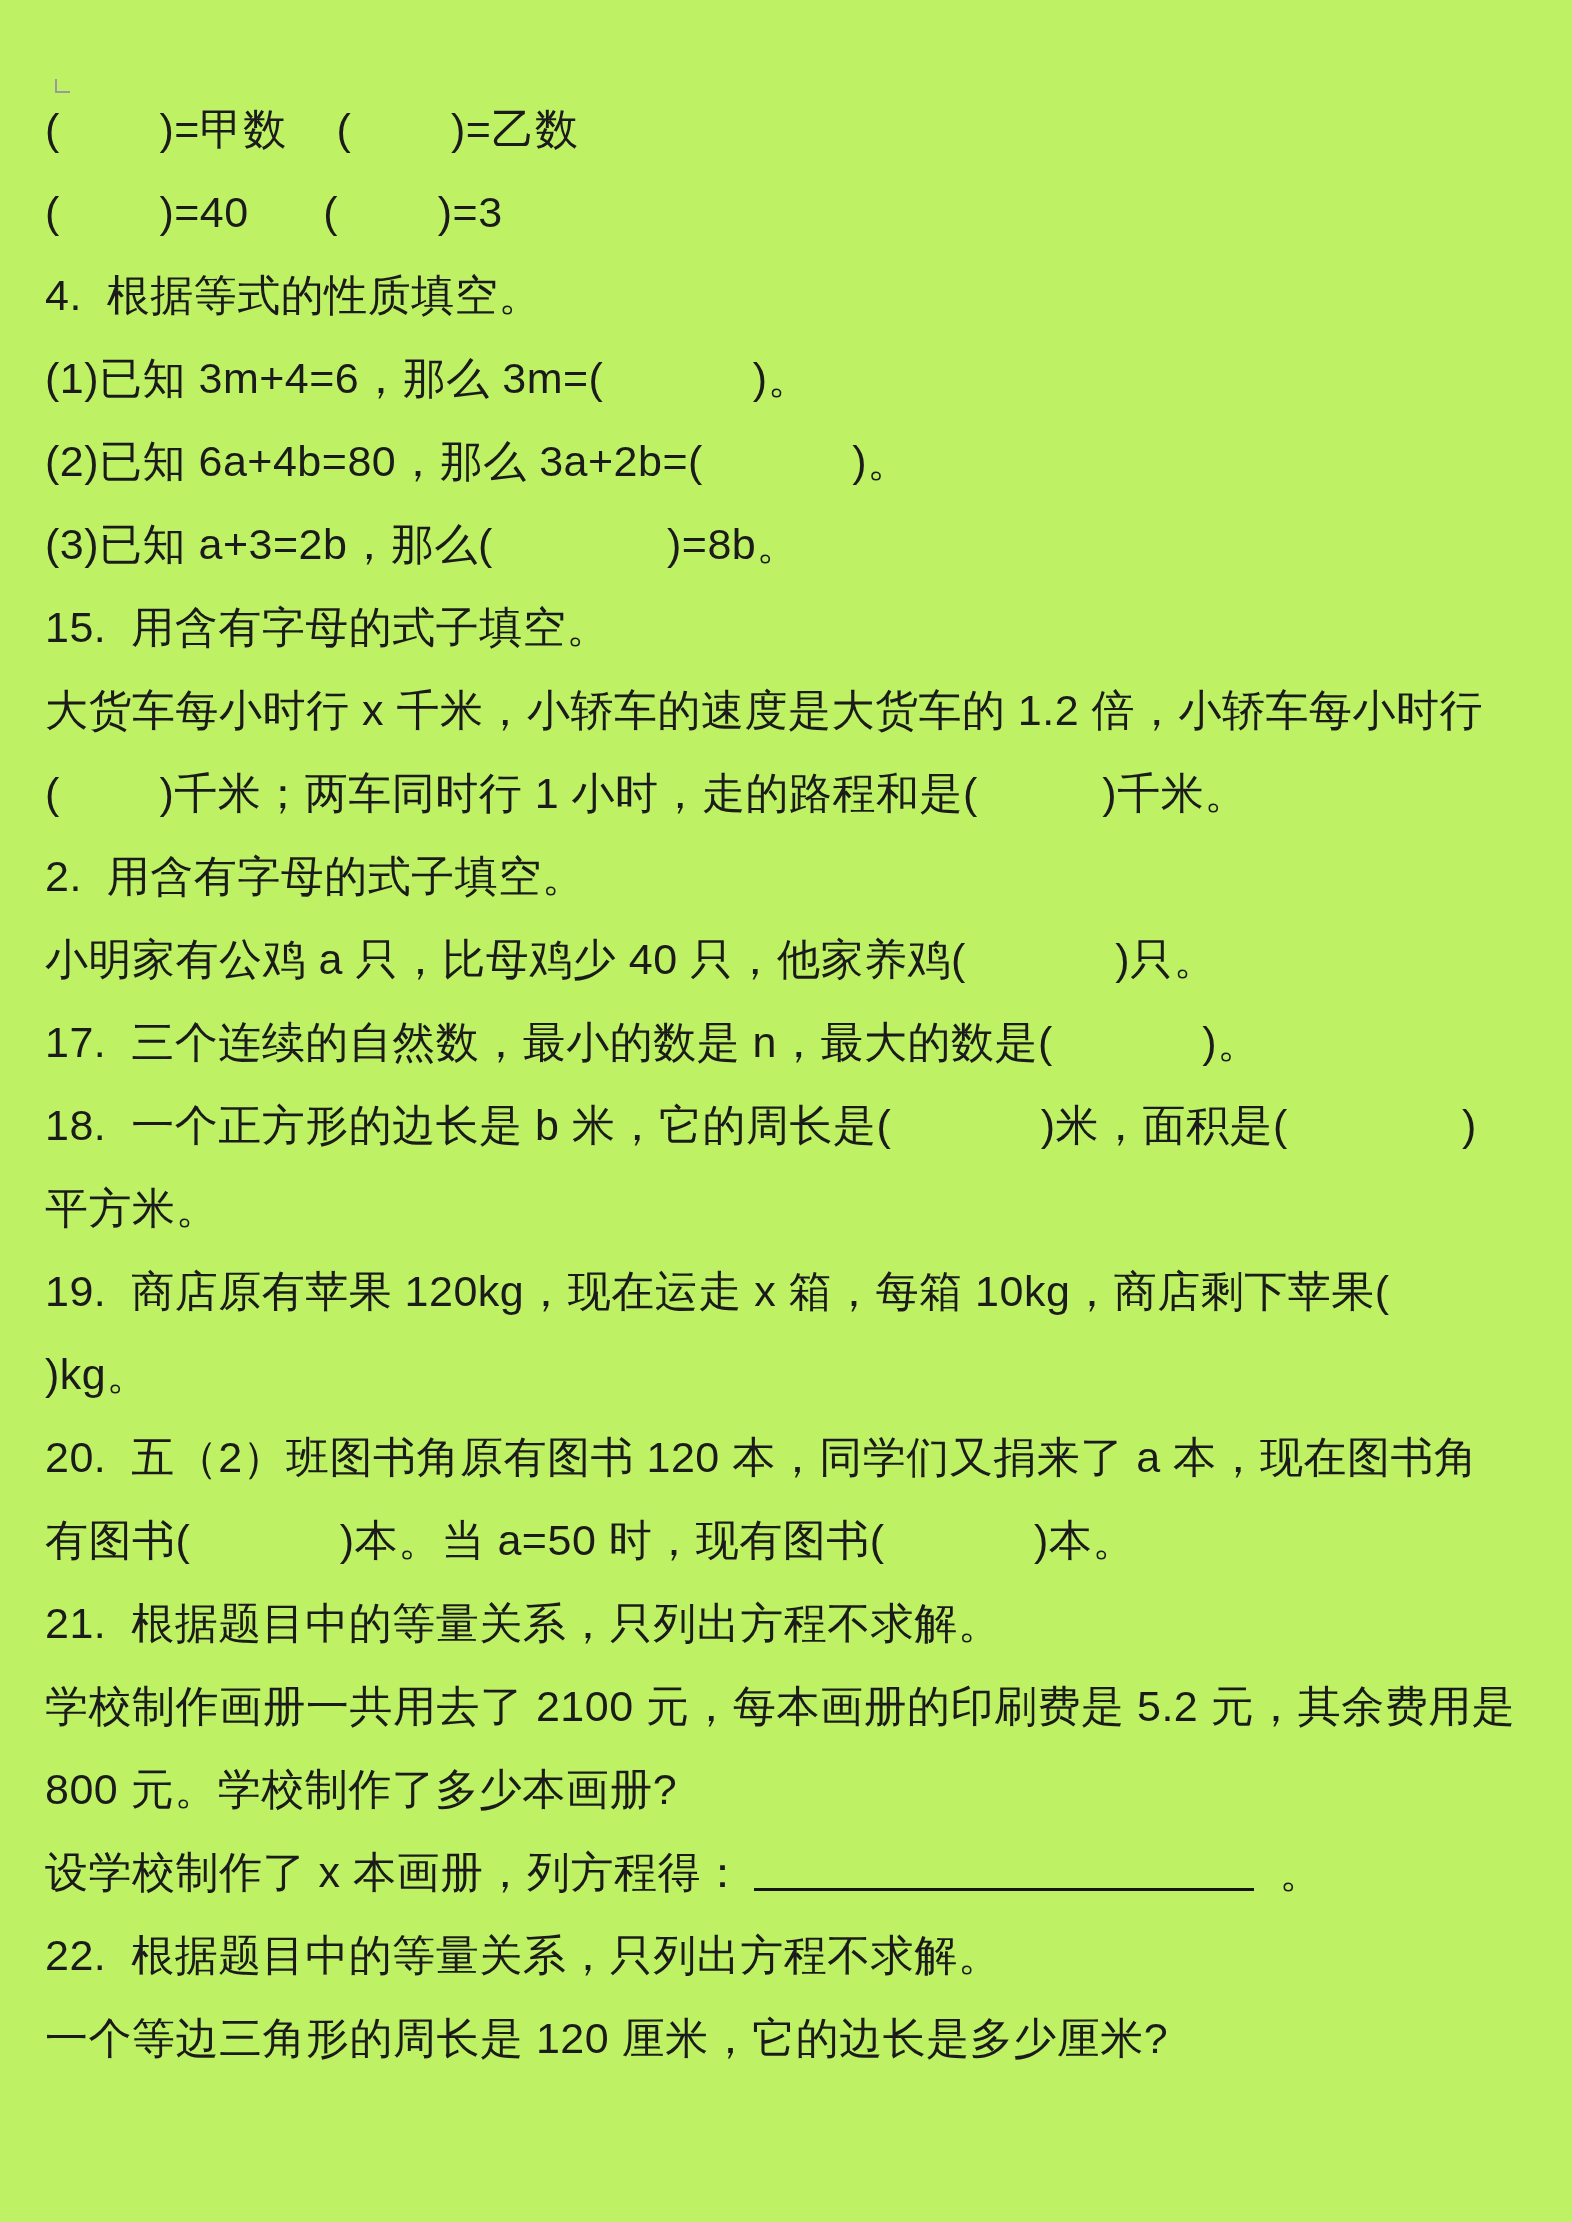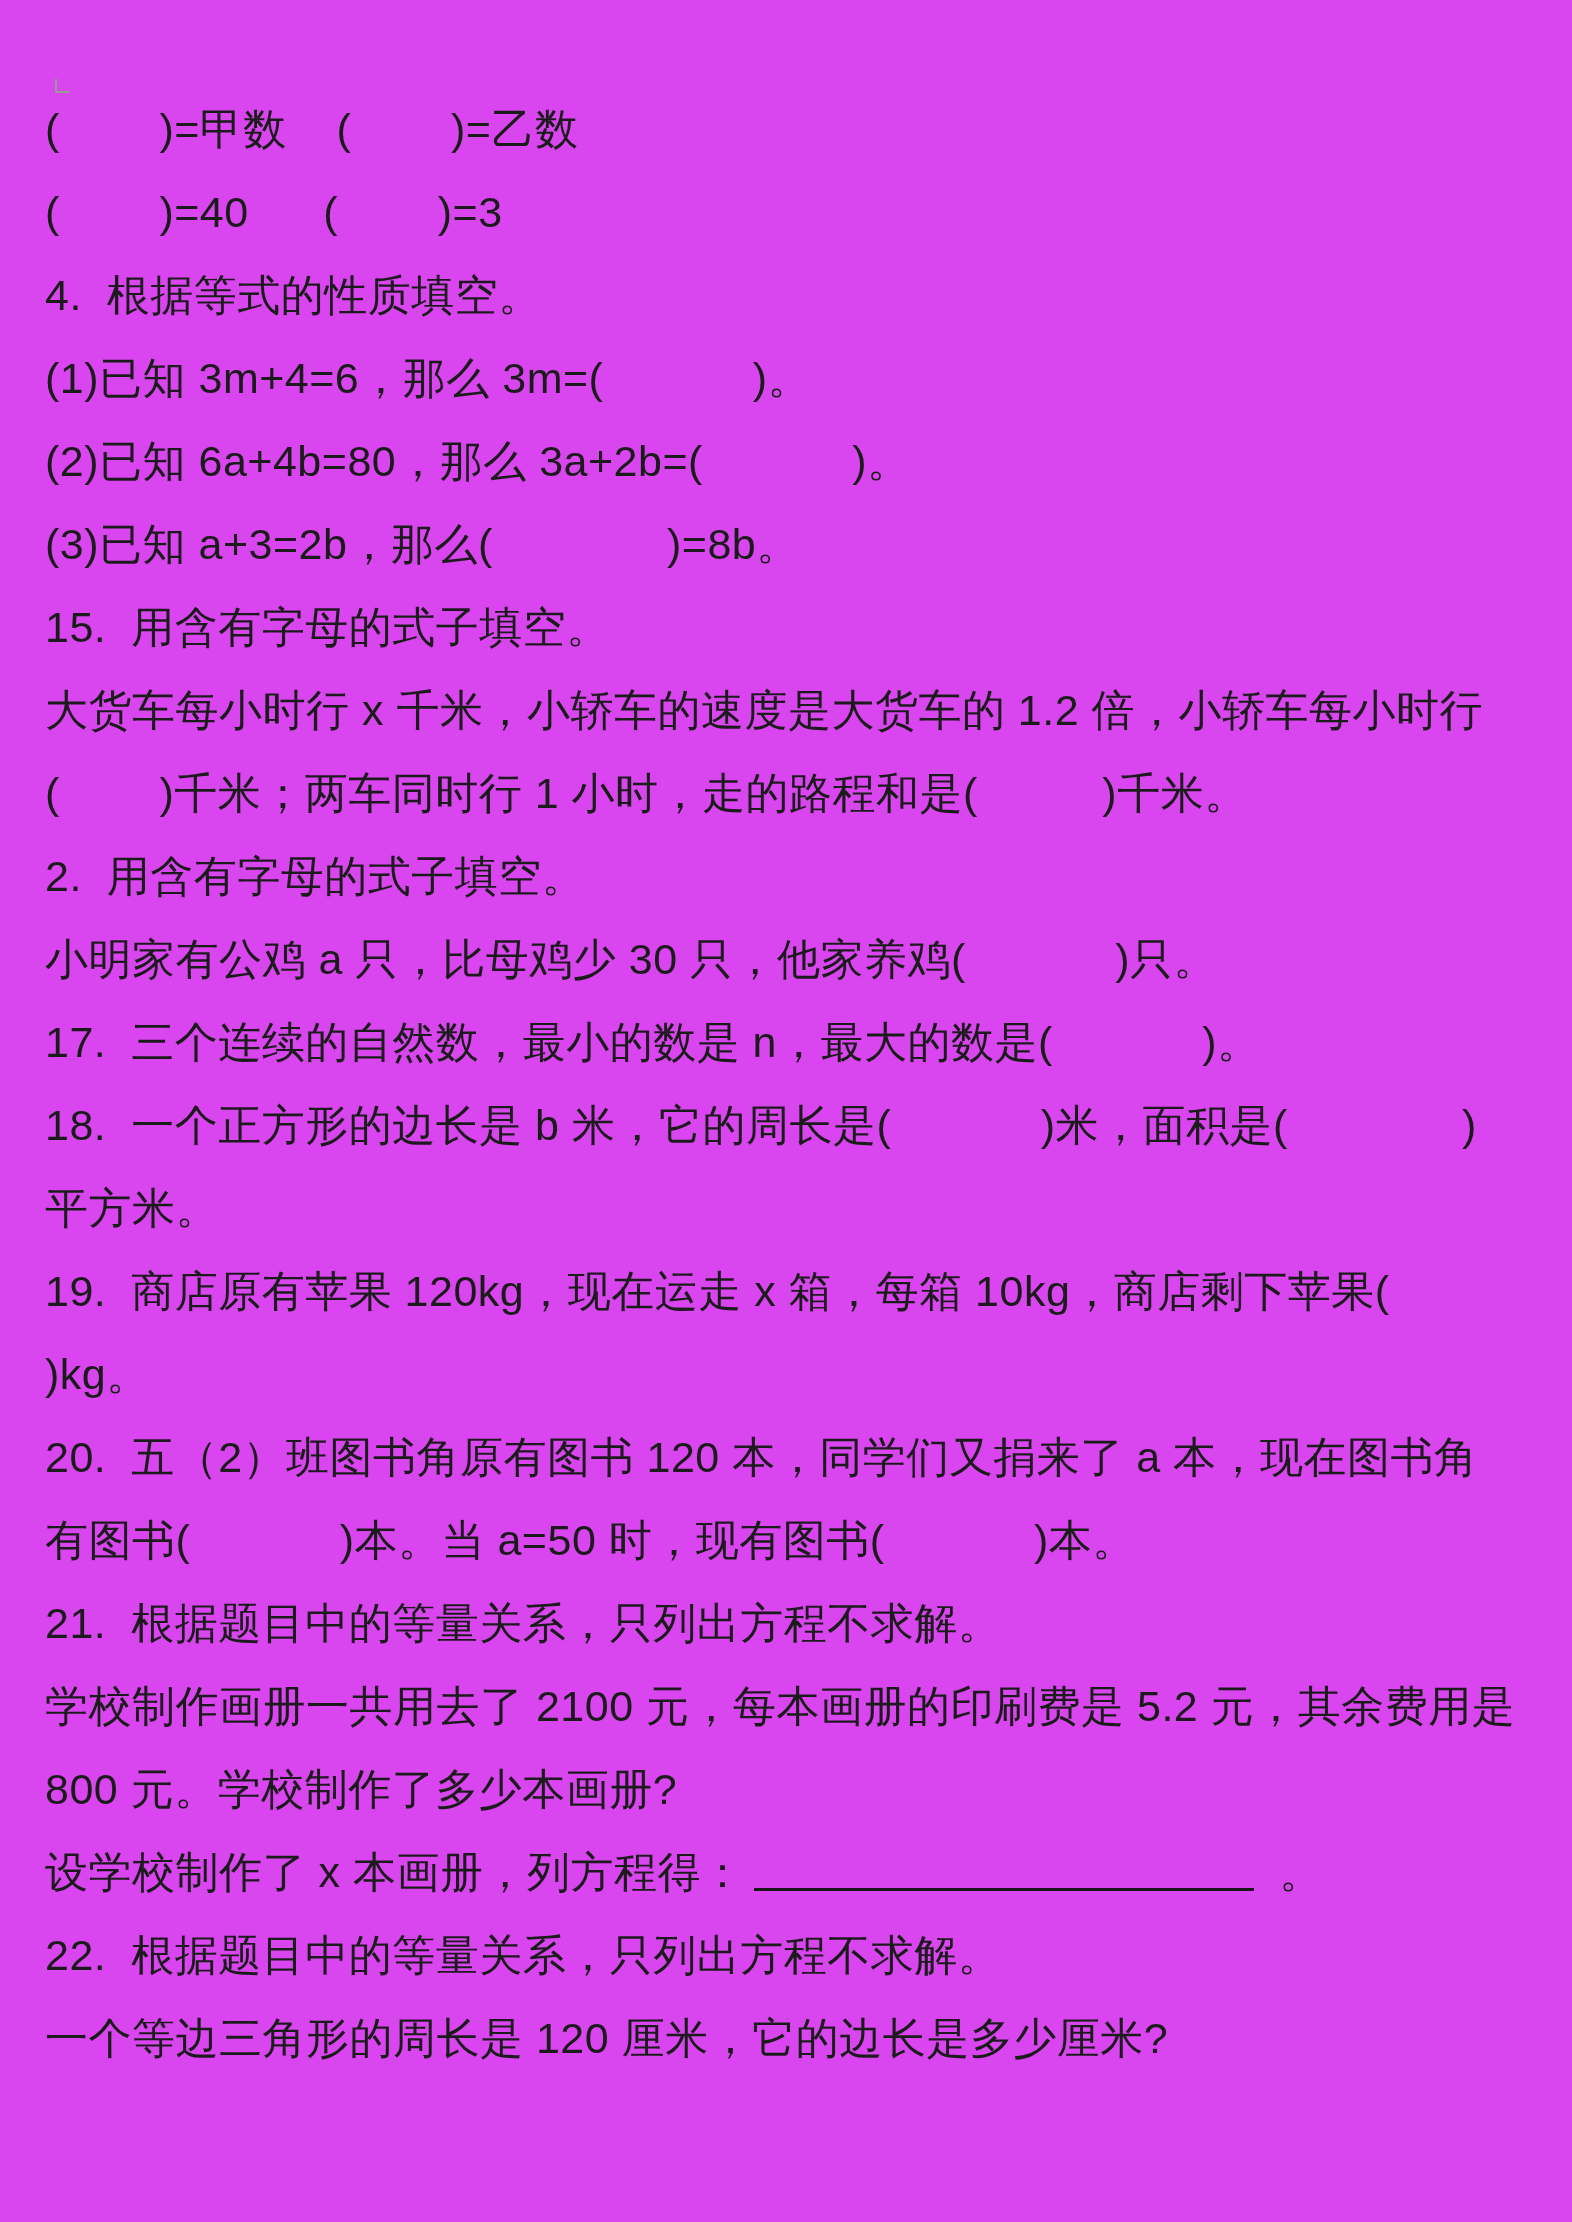--- a/index.html
+++ b/index.html
@@ -5,21 +5,21 @@
   html, body {
     margin: 0;
     padding: 0;
     background: #ffffff;
   }
   .page {
     position: relative;
     width: 1572px;
     height: 2222px;
     box-sizing: border-box;
-    background: #d946ef;
+    background: #bef264;
     overflow: hidden;
     font-family: "Liberation Sans", "DejaVu Sans", sans-serif;
     color: #1b1b1b;
   }
   .corner-mark {
     position: absolute;
     left: 55px;
     top: 79px;
     width: 13px;
     height: 12px;
@@ -58,21 +58,21 @@
       <div class="line"><span>(        )=甲数    (        )=乙数</span></div>
       <div class="line"><span>(        )=40      (        )=3</span></div>
       <div class="line"><span>4.  根据等式的性质填空。</span></div>
       <div class="line"><span>(1)已知 3m+4=6，那么 3m=(            )。</span></div>
       <div class="line"><span>(2)已知 6a+4b=80，那么 3a+2b=(            )。</span></div>
       <div class="line"><span>(3)已知 a+3=2b，那么(              )=8b。</span></div>
       <div class="line"><span>15.  用含有字母的式子填空。</span></div>
       <div class="line"><span>大货车每小时行 x 千米，小轿车的速度是大货车的 1.2 倍，小轿车每小时行</span></div>
       <div class="line"><span>(        )千米；两车同时行 1 小时，走的路程和是(          )千米。</span></div>
       <div class="line"><span>2.  用含有字母的式子填空。</span></div>
-      <div class="line"><span>小明家有公鸡 a 只，比母鸡少 30 只，他家养鸡(            )只。</span></div>
+      <div class="line"><span>小明家有公鸡 a 只，比母鸡少 40 只，他家养鸡(            )只。</span></div>
       <div class="line"><span>17.  三个连续的自然数，最小的数是 n，最大的数是(            )。</span></div>
       <div class="line"><span>18.  一个正方形的边长是 b 米，它的周长是(            )米，面积是(              )</span></div>
       <div class="line"><span>平方米。</span></div>
       <div class="line"><span>19.  商店原有苹果 120kg，现在运走 x 箱，每箱 10kg，商店剩下苹果(</span></div>
       <div class="line"><span>)kg。</span></div>
       <div class="line"><span>20.  五（2）班图书角原有图书 120 本，同学们又捐来了 a 本，现在图书角</span></div>
       <div class="line"><span>有图书(            )本。当 a=50 时，现有图书(            )本。</span></div>
       <div class="line"><span>21.  根据题目中的等量关系，只列出方程不求解。</span></div>
       <div class="line"><span>学校制作画册一共用去了 2100 元，每本画册的印刷费是 5.2 元，其余费用是</span></div>
       <div class="line"><span>800 元。学校制作了多少本画册?</span></div>

